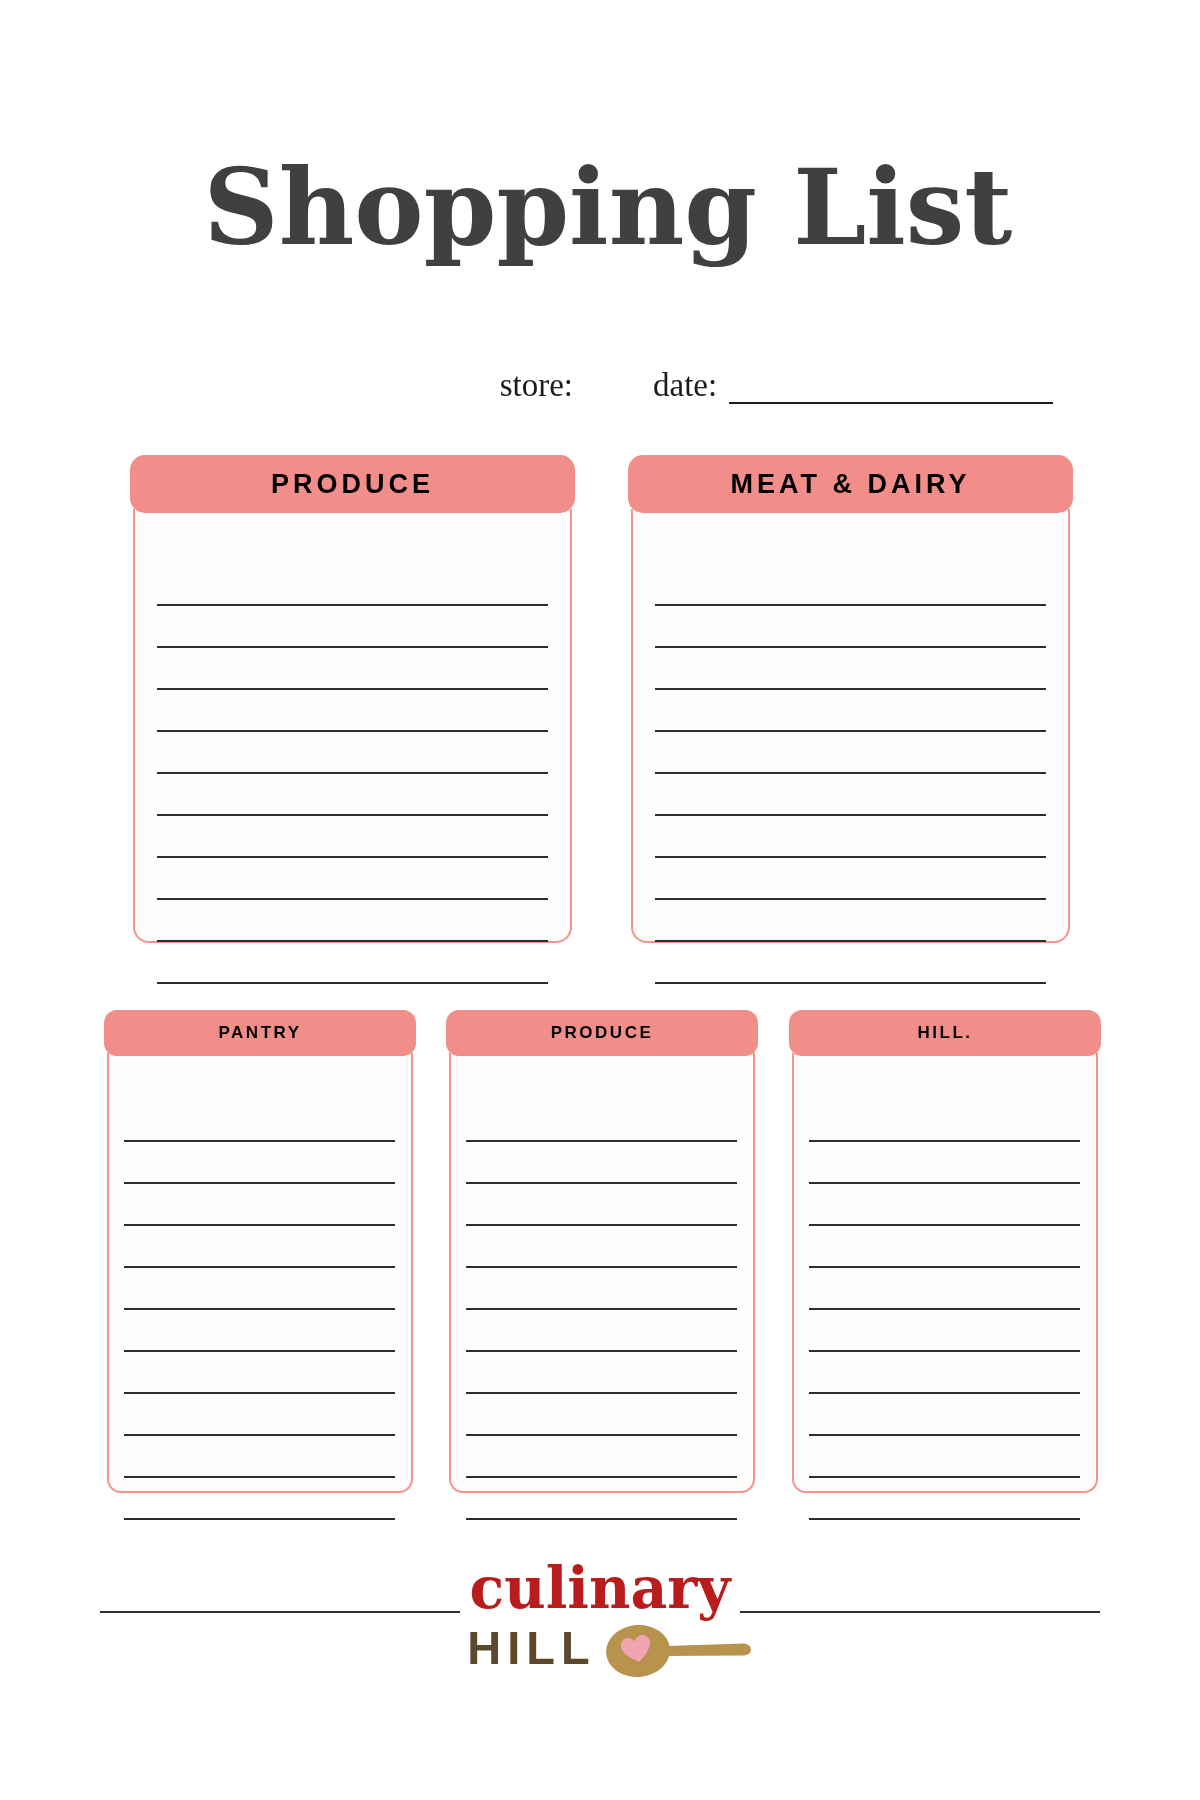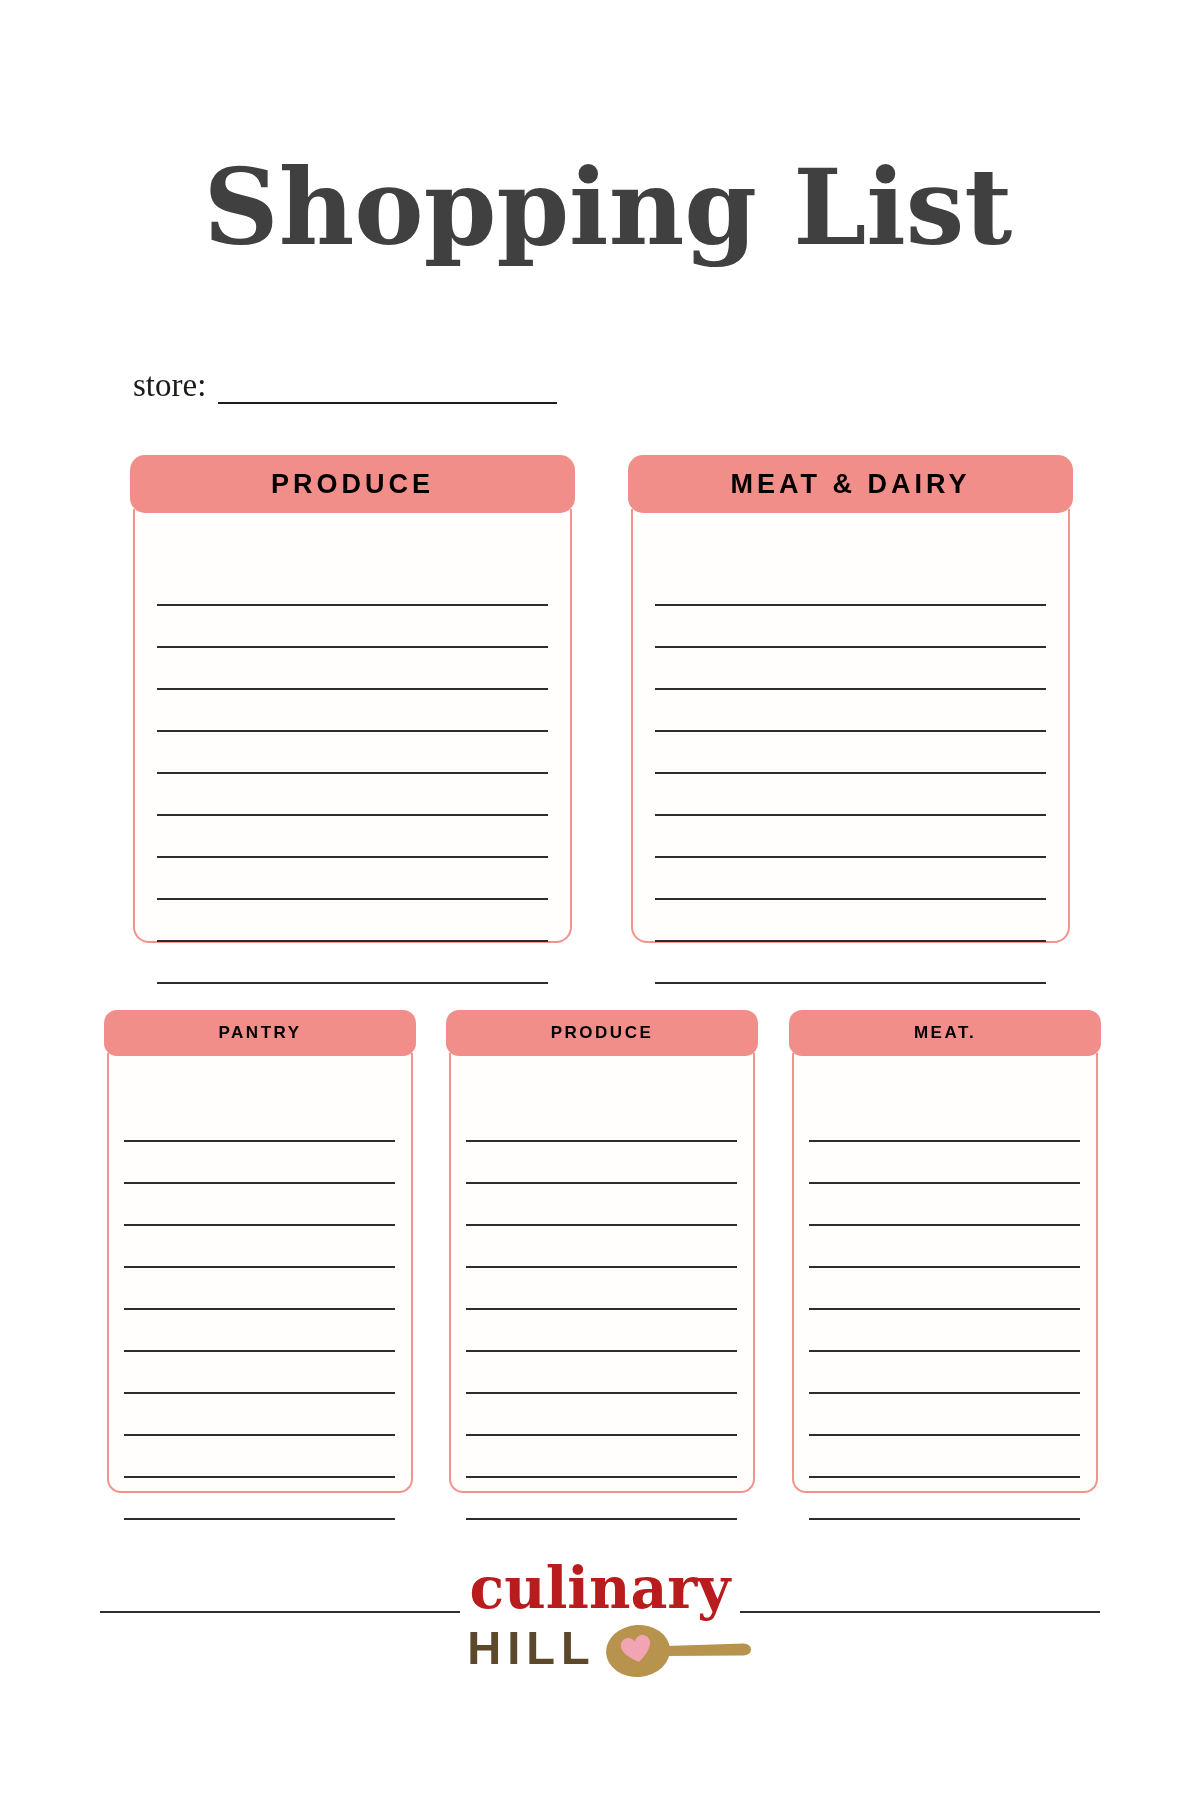--- a/index.html
+++ b/index.html
@@ -23,21 +23,21 @@
     font-family: "DejaVu Serif", serif;
     font-weight: 700;
     font-size: 104px;
     letter-spacing: 0px;
     color: #404040;
   }
 
   
   .fields-row { position: absolute; top: 366px; left: 0; width: 100%; height: 44px; }
   .field { position: absolute; display: flex; align-items: flex-end; }
-  .field-store { left: 133px; width: 424px; }
+  .field-store { left: 149px; width: 424px; flex-direction: column; }
   .field-date  { left: 653px; width: 400px; }
   .field-label {
     font-family: "Liberation Serif", serif;
     font-size: 33px;
     color: #1d1b18;
     line-height: 38px;
   }
   .field-line {
     flex: 1;
     height: 36px;
@@ -142,20 +142,24 @@
 
 <div class="page">
 
   <h1 class="title">Shopping List</h1>
 
   <div class="fields-row">
     <div class="field field-store">
       <span class="field-label">store:</span>
       <span class="field-line"></span>
     </div>
+    <div class="field field-date">
+      <span class="field-label">date:</span>
+      <span class="field-line"></span>
+    </div>
   </div>
 
   <section class="card card-lg card-produce">
     <header class="card-header">
       <span>PRODUCE</span>
     </header>
     <div class="card-body">
       <div class="lines">
           <div class="write-line"></div>
           <div class="write-line"></div>
@@ -226,21 +230,21 @@
           <div class="write-line"></div>
           <div class="write-line"></div>
           <div class="write-line"></div>
           <div class="write-line"></div>
         </div>
     </div>
   </section>
 
   <section class="card card-sm card-misc">
     <header class="card-header">
-      <span>MEAT.</span>
+      <span>HILL.</span>
     </header>
     <div class="card-body">
       <div class="lines">
           <div class="write-line"></div>
           <div class="write-line"></div>
           <div class="write-line"></div>
           <div class="write-line"></div>
           <div class="write-line"></div>
           <div class="write-line"></div>
           <div class="write-line"></div>

